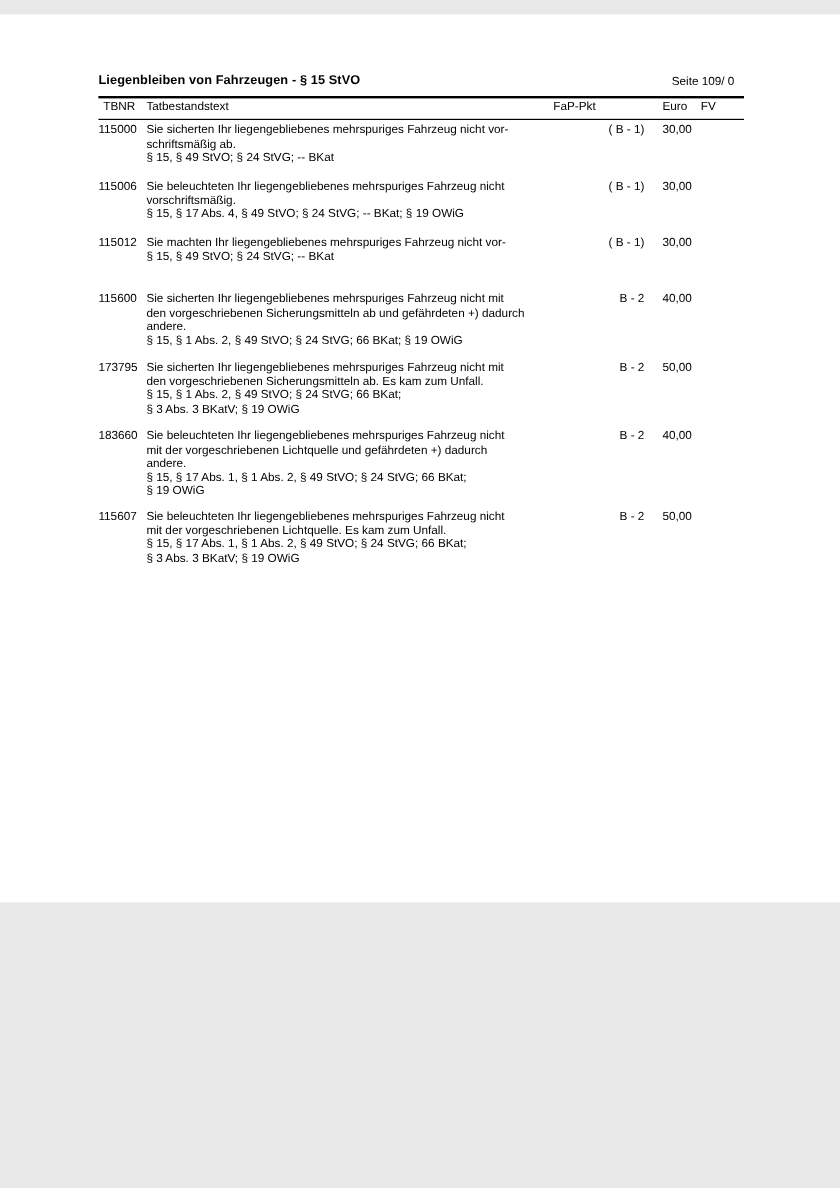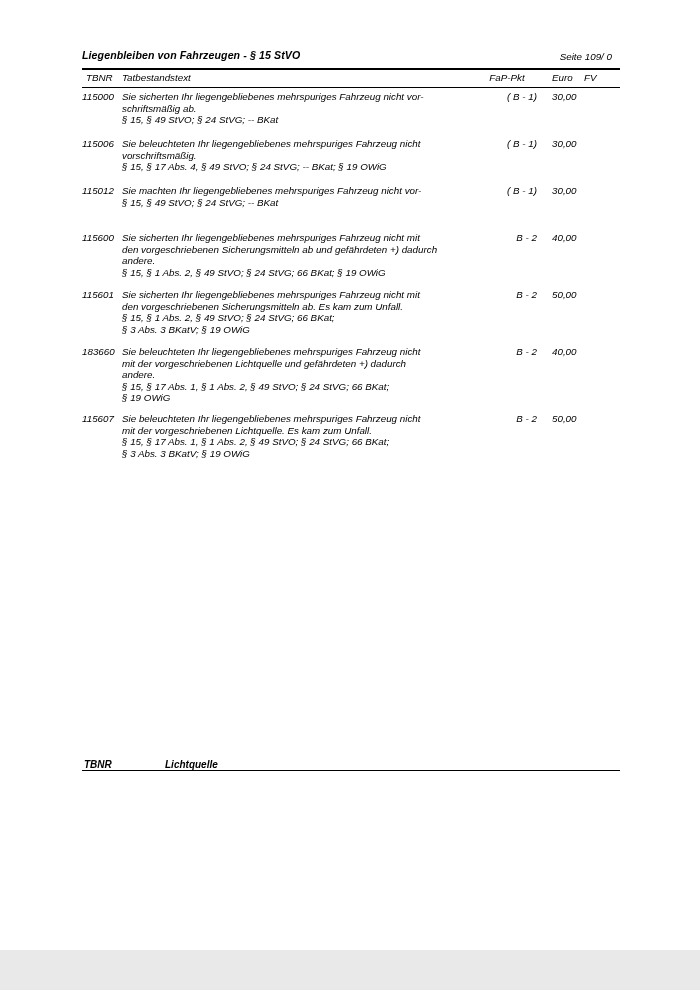--- a/index.html
+++ b/index.html
@@ -1,44 +1,43 @@
 <!DOCTYPE html>
 <html><head>
 <meta charset="utf-8">
 <style>
   html, body { margin: 0; padding: 0; background: #e9e9e9; }
   .page {
     position: relative;
     width: 700px;
-    height: 950px;
-    margin: 0 auto;
+    height: 740px;
+    margin: 12px auto;
     background: #ffffff;
     font-family: "Liberation Sans", sans-serif;
     color: #000;
     overflow: hidden;
-    font-style: italic;
   }
   .abs { position: absolute; white-space: nowrap; }
   .title {
     left: 82px; top: 49px;
     font-size: 10.6px; font-weight: bold;
     letter-spacing: 0.1px;
   }
   .page-label {
     right: 88px; top: 51px;
     font-size: 9.8px;
   }
   .rule { position: absolute; left: 82px; width: 538px; background: #000; }
   .rule-title  { top: 68px; height: 1.8px; }
   .rule-header { top: 86.5px; height: 1.8px; }
   .rule-footer { top: 770px; height: 1.4px; }
   .thead { font-size: 9.8px; top: 72px; }
   .th-tbnr { left: 86px; }
   .th-text { left: 122px; }
-  .th-fap  { left: 477px; width: 60px; text-align: center; }
+  .th-fap  { left: 461px; width: 60px; text-align: left; }
   .th-euro { left: 552px; }
   .th-fv   { left: 584px; width: 29px; text-align: left; }
   .row { position: absolute; left: 0; width: 700px; font-size: 9.8px; line-height: 11.6px; }
   .c-tbnr { position: absolute; left: 82px; top: 0; white-space: nowrap; }
   .c-text { position: absolute; left: 122px; top: 0; width: 360px; }
   .tline  { white-space: nowrap; }
   .c-fap  { position: absolute; left: 477px; top: 0; width: 60px; text-align: right; white-space: nowrap; }
   .c-euro { position: absolute; left: 552px; top: 0; white-space: nowrap; }
   .footer-label { top: 759px; font-size: 10px; font-weight: bold; }
   .f-tbnr { left: 84px; }
@@ -97,21 +96,21 @@
         <div class="c-text">
           <div class="tline">Sie sicherten Ihr liegengebliebenes mehrspuriges Fahrzeug nicht mit</div>
           <div class="tline">den vorgeschriebenen Sicherungsmitteln ab und gefährdeten +) dadurch</div>
           <div class="tline">andere.</div>
           <div class="tline">§ 15, § 1 Abs. 2, § 49 StVO; § 24 StVG; 66 BKat; § 19 OWiG</div>
         </div>
         <div class="c-fap">B - 2</div>
         <div class="c-euro">40,00</div>
       </div>
       <div class="row" style="top: 289px;">
-        <div class="c-tbnr">115601</div>
+        <div class="c-tbnr">173795</div>
         <div class="c-text">
           <div class="tline">Sie sicherten Ihr liegengebliebenes mehrspuriges Fahrzeug nicht mit</div>
           <div class="tline">den vorgeschriebenen Sicherungsmitteln ab. Es kam zum Unfall.</div>
           <div class="tline">§ 15, § 1 Abs. 2, § 49 StVO; § 24 StVG; 66 BKat;</div>
           <div class="tline">§ 3 Abs. 3 BKatV; § 19 OWiG</div>
         </div>
         <div class="c-fap">B - 2</div>
         <div class="c-euro">50,00</div>
       </div>
       <div class="row" style="top: 346px;">

